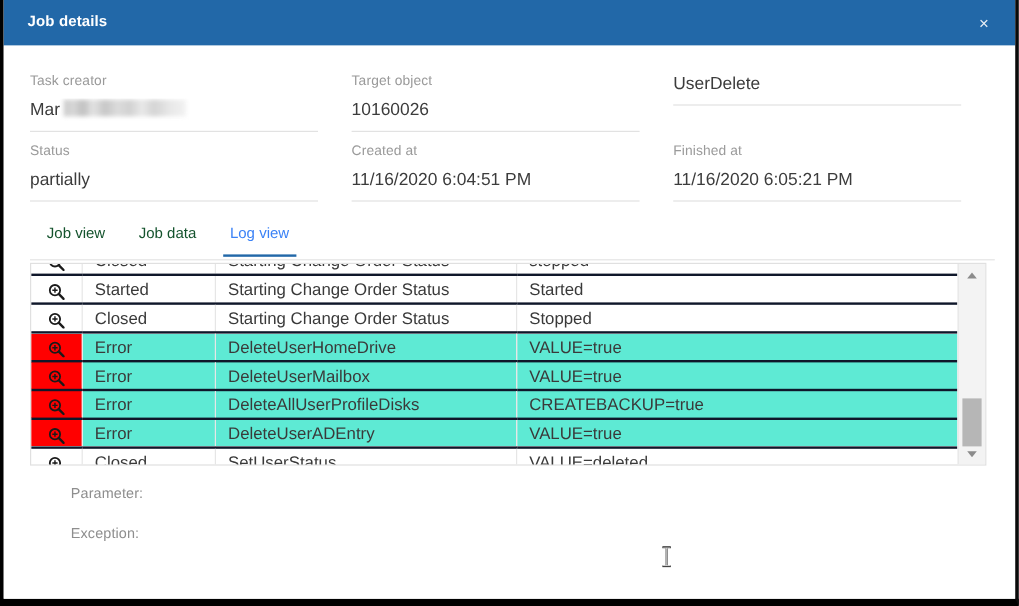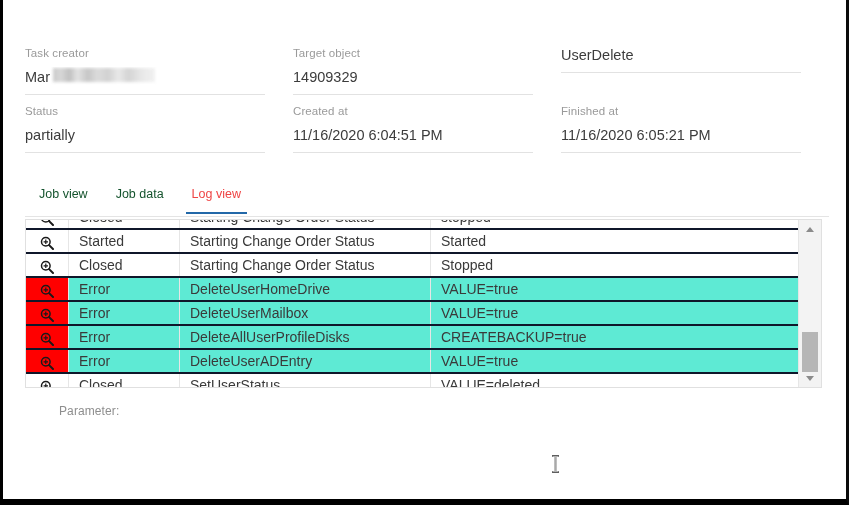--- a/index.html
+++ b/index.html
@@ -68,21 +68,21 @@
     top: 38px;
     right: 0;
     bottom: 0;
     background: #ffffff;
   }
 
   
   #form-grid {
     position: absolute;
     left: 22px;
-    top: 7px;
+    top: 22px;
     width: 804px;
   }
   .form-row {
     display: flex;
     gap: 0px;
   }
   .form-field {
     width: 268px;
     box-sizing: border-box;
     padding-right: 28px;
@@ -136,21 +136,21 @@
     position: relative;
     float: left;
     font-size: 12.5px;
     color: #14532d;
     padding: 0 14px 9px 14px;
     line-height: 20px;
     cursor: pointer;
     user-select: none;
   }
   .tab.active {
-    color: #ef4444;
+    color: #3b82f6;
   }
   .tab.active::after {
     content: "";
     position: absolute;
     left: 8px;
     right: 8px;
     bottom: -1px;
     height: 2px;
     background: #2268A8;
   }
@@ -294,36 +294,40 @@
     width: 9px;
     height: 18px;
     pointer-events: none;
   }
 </style>
 </head>
 <body>
 
 <div id="window-frame">
 
+  <div id="title-bar">
+    <div id="title-text">Job details</div>
+    <div id="close-btn">×</div>
+  </div>
 
   <div id="dialog-body">
 
     <div id="form-grid">
 
       <div class="form-row">
         <div class="form-field">
           <div class="field-label">Task creator</div>
           <div class="field-value redacted-holder">
             <span>Mar</span>
             <span class="redact-mask"></span>
           </div>
         </div>
         <div class="form-field">
           <div class="field-label">Target object</div>
-          <div class="field-value">14909329</div>
+          <div class="field-value">10160026</div>
         </div>
         <div class="form-field">
           <div class="field-value">UserDelete</div>
         </div>
       </div>
 
       <div class="form-row">
         <div class="form-field">
           <div class="field-label">Status</div>
           <div class="field-value">partially</div>
@@ -443,20 +447,21 @@
         <div id="sb-thumb"></div>
         <div class="sb-arrow down">
           <span class="glyph"></span>
         </div>
       </div>
 
     </div>
 
     <div id="detail-labels">
       <div class="detail-row">Parameter:</div>
+      <div class="detail-row">Exception:</div>
     </div>
 
     <svg id="text-cursor" viewBox="0 0 9 18">
       <path d="M1 1 h7 M4.5 1 v16 M1 17 h7" stroke="#2a2a2a" stroke-width="1.6" fill="none"></path>
       <path d="M1.6 1.6 h5.8 M4.5 1.6 v14.8 M1.6 16.4 h5.8" stroke="#ffffff" stroke-width="0.6" fill="none"></path>
     </svg>
 
   </div>
 </div>
 

